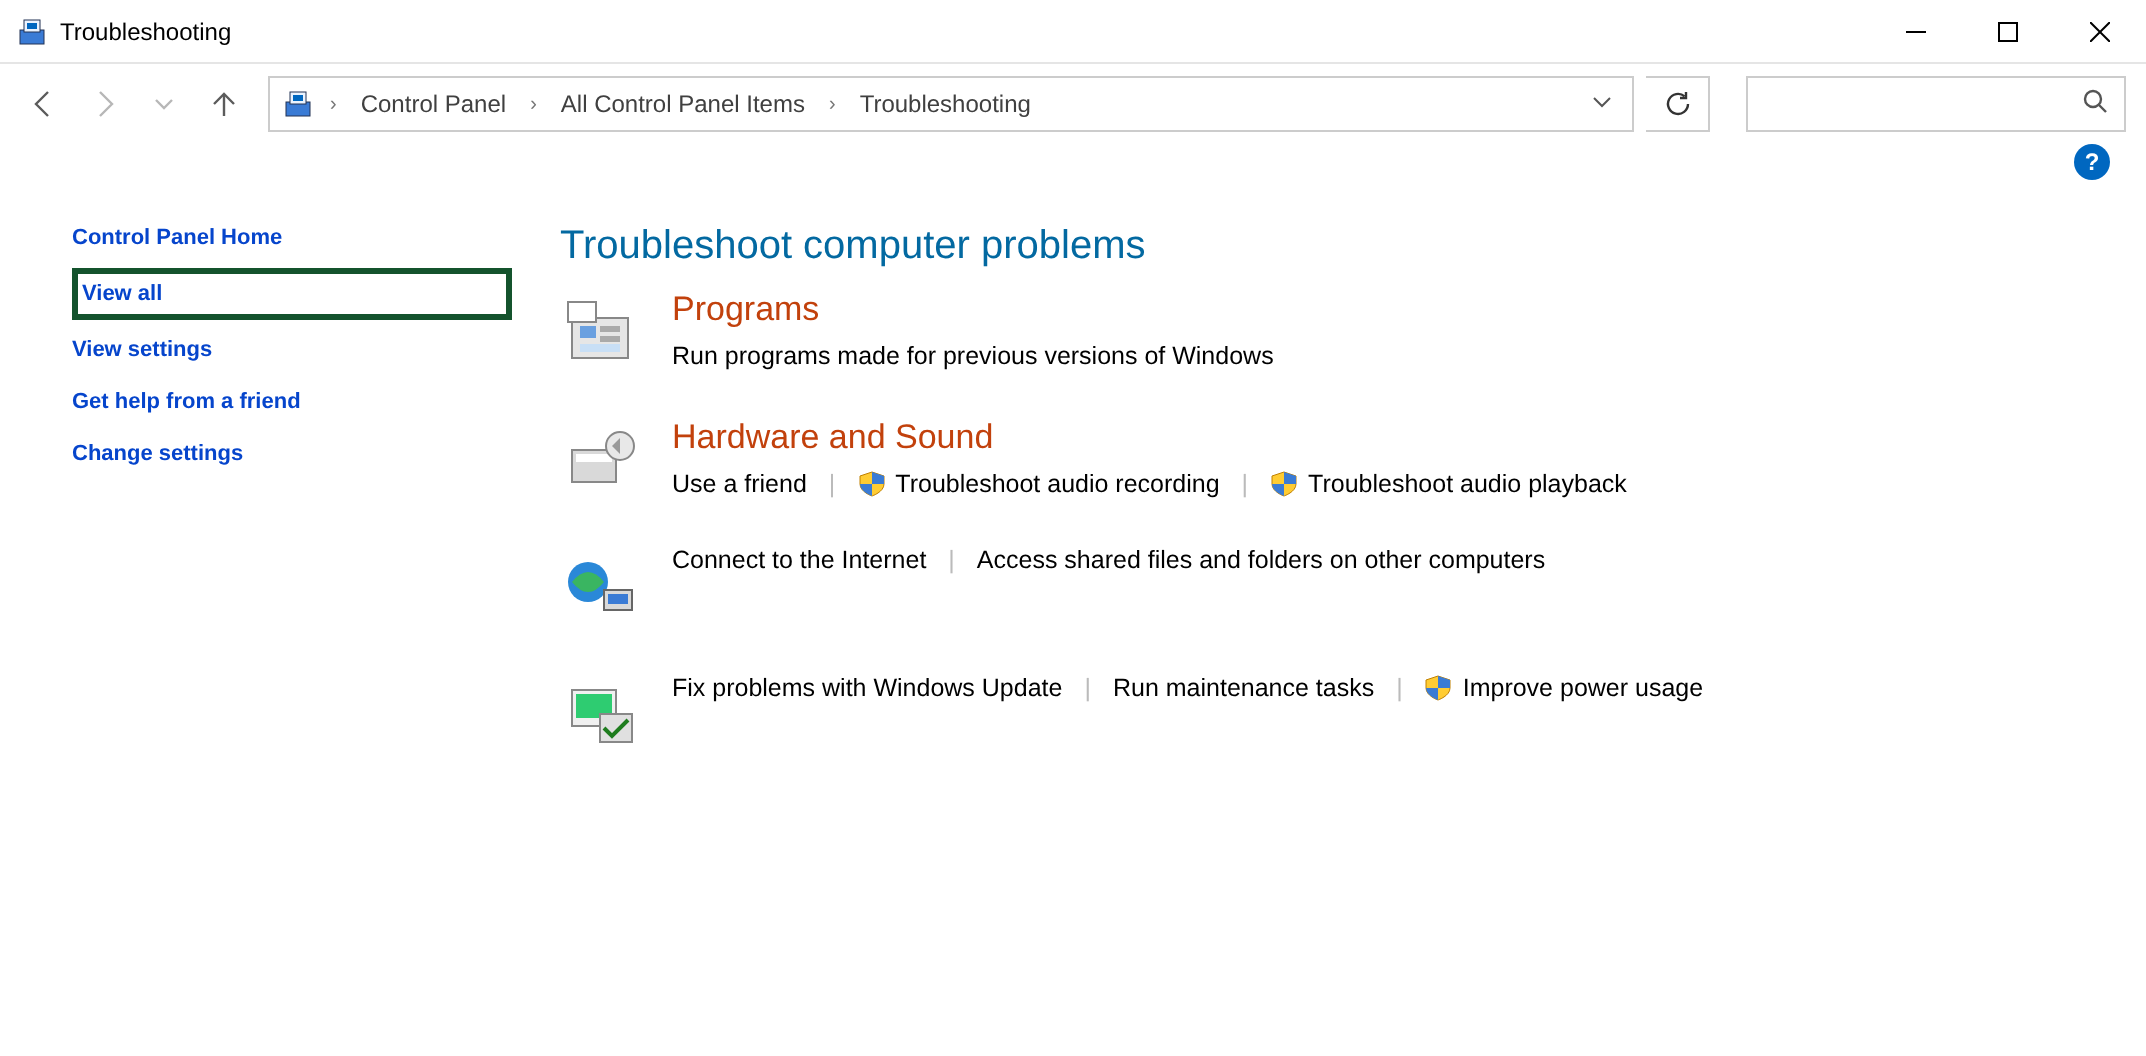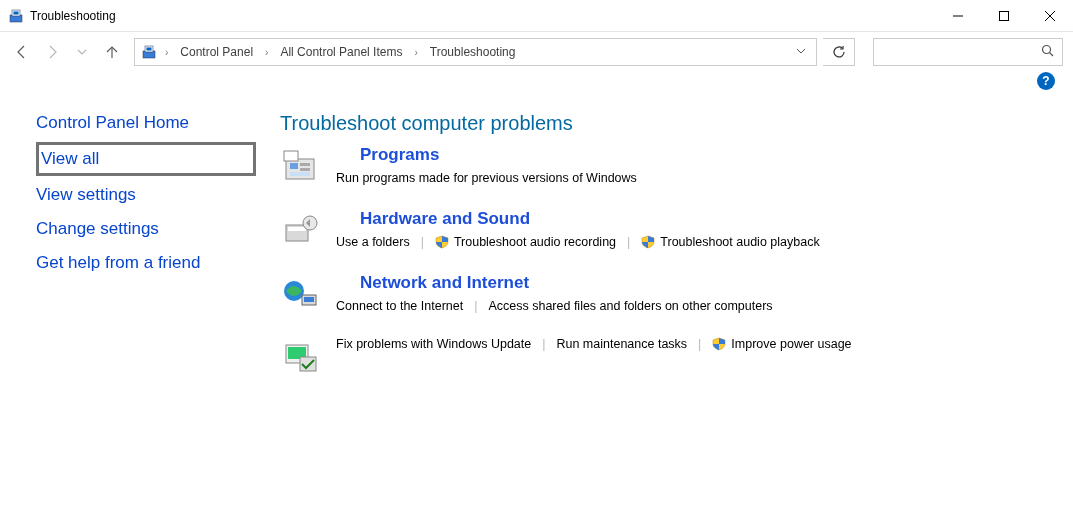--- a/index.html
+++ b/index.html
@@ -107,26 +107,27 @@
       padding: 0 18px 0 36px;
     }
     .sidebar {
       width: 220px;
       padding-top: 10px;
     }
     .sidebar a {
       display: block;
       color: #0645cc;
       text-decoration: none;
-      font-size: 17px;
+      font-size: 11px;
       padding: 7px 0;
       width: fit-content;
+      font-weight: bold;
     }
     .highlight-box {
-      border: 3px solid #737373;
+      border: 3px solid #14532d;
       padding: 4px 10px 4px 2px;
       margin: 2px 0;
       text-align: right;
     }
     .main {
       flex: 1;
       padding-top: 16px;
       padding-left: 24px;
       max-width: 790px;
     }
@@ -148,25 +149,24 @@
       gap: 16px;
       margin-bottom: 24px;
     }
     .caticon {
       width: 40px; height: 40px;
       display: inline-flex;
       flex-shrink: 0;
     }
     .catbody { flex: 1; }
     .cat-title {
-      color: #1d4ed8;
+      color: #c2410c;
       font-size: 17px;
-      font-weight: 700;
+      font-weight: 400;
       margin-bottom: 6px;
-      margin-left: 24px;
     }
     .tasklinks {
       display: flex;
       align-items: center;
       flex-wrap: wrap;
       gap: 2px;
       font-size: 12.5px;
     }
     .tasklinks a {
       color: #000000;
@@ -278,22 +278,22 @@
   <div class="help-dot">?</div>
 </div>
 
 <div class="content">
   <div class="sidebar">
     <a>Control Panel Home</a>
     <div class="highlight-box">
       <a style="padding:0;">View all</a>
     </div>
     <a>View settings</a>
+    <a>Get help from a friend</a>
     <a>Change settings</a>
-    <a>Get help from a friend</a>
   </div>
 
   <div class="main">
     <h1>Troubleshoot computer problems</h1>
 
     <div class="catrow">
       <span class="caticon">
         <svg viewBox="0 0 40 40">
           <rect x="6" y="14" width="28" height="20" fill="#e6e6e6" stroke="#888"></rect>
           <rect x="10" y="18" width="8" height="6" fill="#6aa0e0"></rect>
@@ -316,21 +316,21 @@
         <svg viewBox="0 0 40 40">
           <rect x="6" y="16" width="22" height="16" fill="#d9d9d9" stroke="#888"></rect>
           <rect x="8" y="18" width="18" height="4" fill="#fff"></rect>
           <circle cx="30" cy="14" r="7" fill="#e8e8e8" stroke="#888"></circle>
           <polygon points="26,14 30,10 30,18" fill="#999"></polygon>
         </svg>
       </span>
       <div class="catbody">
         <div class="cat-title">Hardware and Sound</div>
         <div class="tasklinks">
-          <a>Use a folders</a>
+          <a>Use a friend</a>
           <span class="tasksep">|</span>
           <span class="shield">
             <svg viewBox="0 0 14 14">
                 <path d="M7 1 L13 3 L13 7 C13 11 7 13 7 13 C7 13 1 11 1 7 L1 3 Z" fill="#ffcc33" stroke="#c08000" stroke-width="0.5"></path>
                 <path d="M7 1 L13 3 L13 7 L7 7 Z" fill="#3a7bd5"></path>
                 <path d="M7 7 L7 13 C7 13 1 11 1 7 Z" fill="#3a7bd5"></path>
               </svg>
           </span>
             <a>Troubleshoot audio recording</a>
           <span class="tasksep">|</span>
@@ -349,21 +349,20 @@
     <div class="catrow">
       <span class="caticon">
         <svg viewBox="0 0 40 40">
           <circle cx="14" cy="18" r="10" fill="#2a88d8"></circle>
           <path d="M6 18 Q14 8 22 18 Q14 28 6 18" fill="#3cba54" opacity="0.9"></path>
           <rect x="22" y="22" width="14" height="10" fill="#d9d9d9" stroke="#666"></rect>
           <rect x="24" y="24" width="10" height="5" fill="#3a7bd5"></rect>
         </svg>
       </span>
       <div class="catbody">
-        <div class="cat-title">Network and Internet</div>
         <div class="tasklinks">
           <a>Connect to the Internet</a>
           <span class="tasksep">|</span>
           <a>Access shared files and folders on other computers</a>
         </div>
       </div>
     </div>
 
     <div class="catrow">
       <span class="caticon">

